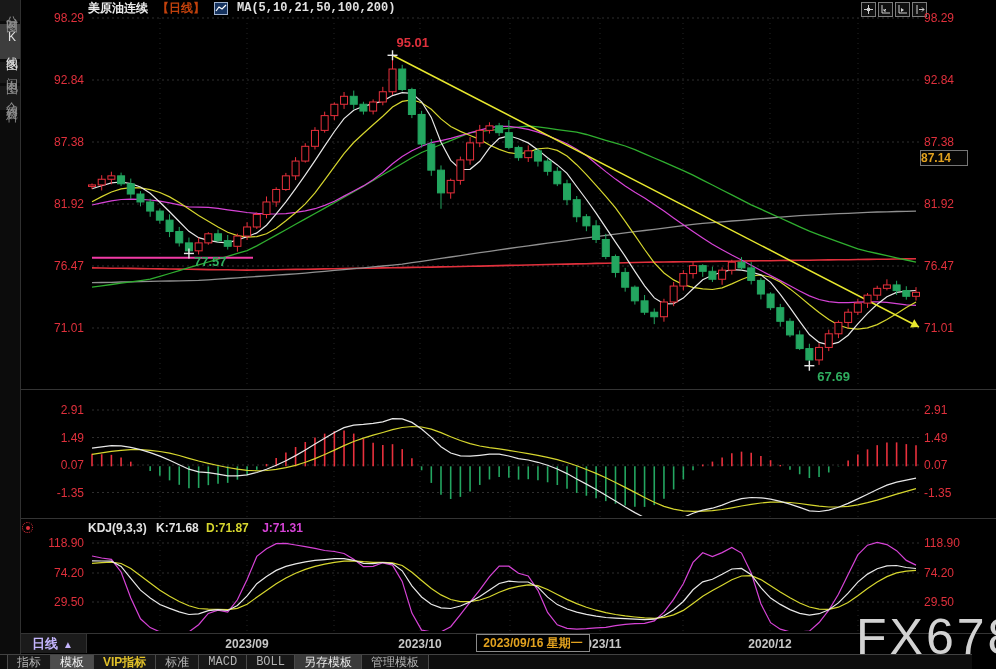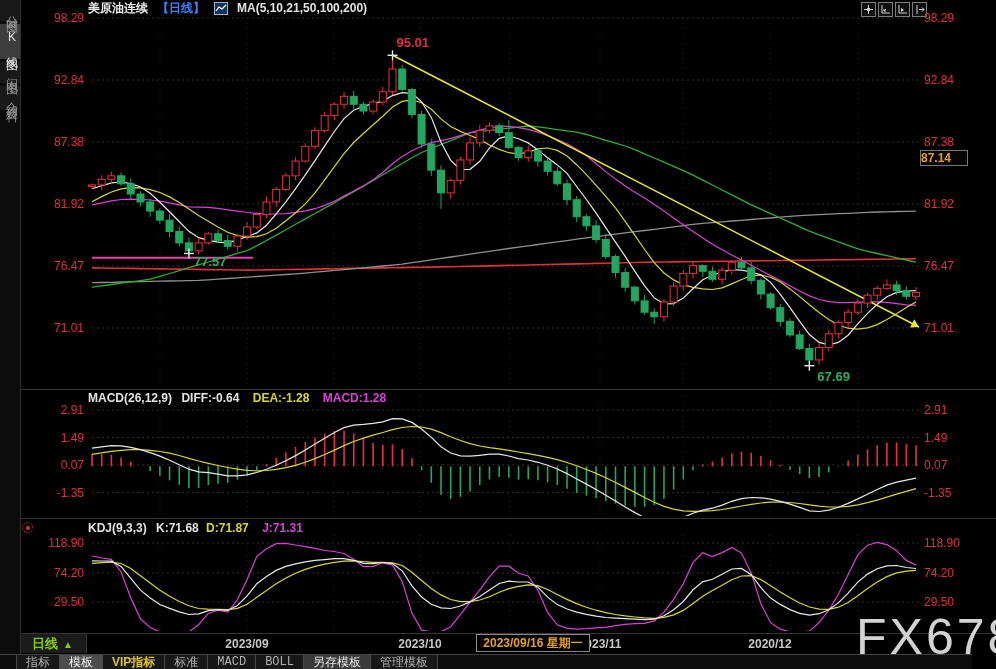--- a/index.html
+++ b/index.html
@@ -8,22 +8,22 @@
   
   #sidebar{position:absolute;left:0;top:0;width:20px;height:654px;background:#0c0c0c;border-right:1px solid #303030;}
   .side-btn{writing-mode:vertical-rl;text-orientation:upright;width:20px;display:block;
             background:#191919;color:#8f8f8f;font-size:12px;letter-spacing:3px;text-align:center;
             padding:6px 0;margin-bottom:3px;cursor:pointer;}
   .side-btn.active{background:#3d3d3d;color:#e2e2e2;}
   
   #header{position:absolute;left:88px;top:1px;height:14px;display:flex;align-items:center;gap:9px;
           font-size:12px;white-space:nowrap;}
   .h-sym{color:#ececec;font-weight:bold;}
-  .h-per{color:#3b82f6;font-weight:bold;}
-  .ma-chip{font-weight:bold;}
+  .h-per{color:#c2410c;font-weight:bold;}
+  .ma-chip{font-weight:bold;font-family:Liberation Mono, monospace;}
   #tool-icons{position:absolute;left:861px;top:2px;display:flex;gap:2px;}
   .ticon{width:13px;height:13px;border:1px solid #7d7d7d;background:#101010;display:flex;
          align-items:center;justify-content:center;}
   
   .axl{position:absolute;font-size:12px;color:#e0303c;line-height:13px;}
   .axl.left{width:46px;left:38px;text-align:right;}
   .axl.right{left:924px;width:54px;text-align:left;}
   
   .hdiv{position:absolute;left:21px;width:975px;height:1px;background:#343434;}
   
@@ -32,29 +32,29 @@
   #cursor-date{position:absolute;left:476px;top:634px;width:112px;height:16px;border:1px solid #8a8a8a;
         background:#000;color:#e2a21f;font-size:12px;font-weight:bold;text-align:center;line-height:16px;z-index:6;}
   
   .ptitle{position:absolute;left:88px;font-size:12px;font-weight:bold;white-space:nowrap;}
   .c-white{color:#e2e2e2;} .c-yellow{color:#d6d62e;} .c-magenta{color:#d643d6;}
   
   #kdj-gear{position:absolute;left:22px;top:522px;width:9px;height:9px;border:1px dotted #e0303c;border-radius:50%;}
   #kdj-gear:after{content:"";position:absolute;left:2.5px;top:2.5px;width:4px;height:4px;background:#e0303c;border-radius:50%;}
   
   #period-btn{position:absolute;left:21px;top:634px;width:66px;height:19px;background:#1b1b1b;
-        border-right:1px solid #333;color:#84cc16;font-size:13px;font-weight:bold;line-height:19px;
+        border-right:1px solid #333;color:#c4b5fd;font-size:13px;font-weight:bold;line-height:19px;
         padding-left:11px;box-sizing:border-box;cursor:pointer;}
   #period-btn .arrow{font-size:10px;margin-left:5px;}
   .dtick{position:absolute;top:637px;width:90px;text-align:center;color:#c6c6c6;font-size:12px;font-weight:bold;z-index:4;}
   
   #watermark{position:absolute;left:856px;top:608px;font-size:50px;color:#d2d2d2;letter-spacing:3px;z-index:7;}
   
   #tabbar{position:absolute;left:0;top:654px;width:972px;height:15px;background:#0d0d0d;border-top:1px solid #424242;
-          display:flex;align-items:stretch;padding-left:16px;box-sizing:border-box;z-index:5;}
+          display:flex;align-items:stretch;padding-left:7px;box-sizing:border-box;z-index:5;}
   .ftab{padding:0 9px;font-size:12px;line-height:14px;color:#b2b2b2;background:#181818;
         border-right:1px solid #4a4a4a;cursor:pointer;white-space:nowrap;}
   .ftab:first-child{border-left:1px solid #4a4a4a;}
   .ftab.sel{background:#4d4d4d;color:#f2f2f2;}
   .ftab.sel2{background:#3a3a3a;color:#e8e8e8;}
   .ftab.vip{color:#e0c028;font-weight:bold;}
   .ftab.mono{font-family:"Liberation Mono","DejaVu Sans Mono",monospace;}
   #chart-svg{position:absolute;left:0;top:0;z-index:2;}
   .overlay-layer{position:absolute;left:0;top:0;width:996px;height:669px;z-index:3;pointer-events:none;}
 </style>
@@ -469,26 +469,20 @@
         <div class="axl left" style="top: 537px;">118.90</div>
         <div class="axl right" style="top: 537px;">118.90</div>
         <div class="axl left" style="top: 567px;">74.20</div>
         <div class="axl right" style="top: 567px;">74.20</div>
         <div class="axl left" style="top: 596px;">29.50</div>
         <div class="axl right" style="top: 596px;">29.50</div>
       </div>
 
     <div id="price-marker">87.14</div>
 
-    <div class="ptitle" style="top:391px">
-      <span class="c-white">MACD(26,12,9)</span>
-      <span class="c-white" style="margin-left:6px;">DIFF:-0.64</span>
-      <span class="c-yellow" style="margin-left:10px;">DEA:-1.28</span>
-      <span class="c-magenta" style="margin-left:10px;">MACD:1.28</span>
-    </div>
 
     <div class="ptitle" style="top:521px">
       <span class="c-white">KDJ(9,3,3)</span>
       <span class="c-white" style="margin-left:6px;">K:71.68</span>
       <span class="c-yellow" style="margin-left:4px;">D:71.87</span>
       <span class="c-magenta" style="margin-left:10px;">J:71.31</span>
     </div>
 
     <div id="kdj-gear"></div>
 

